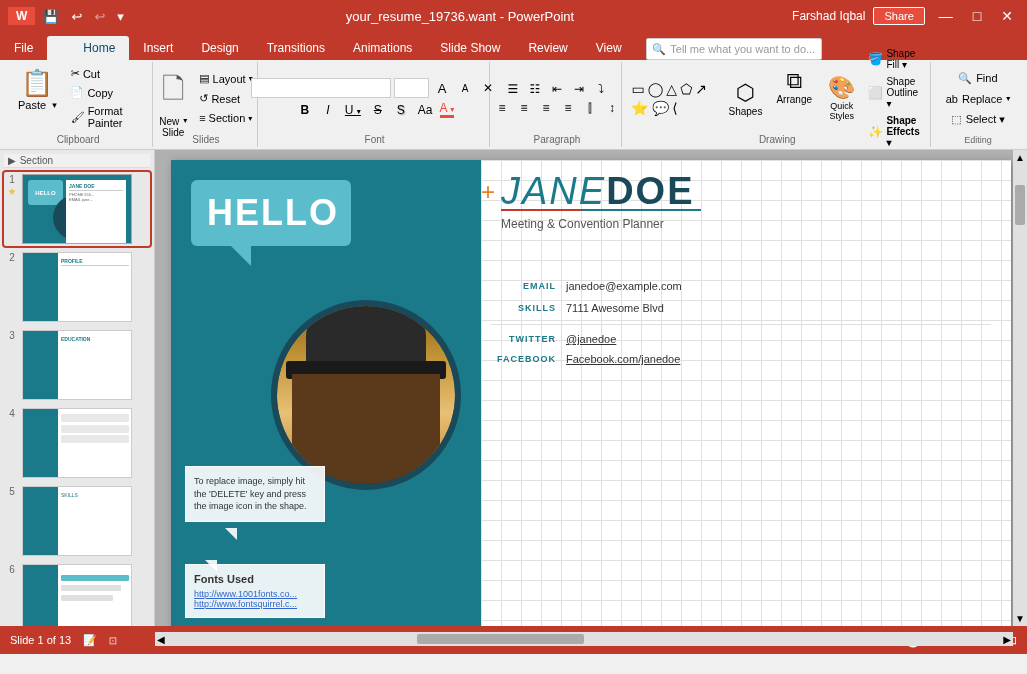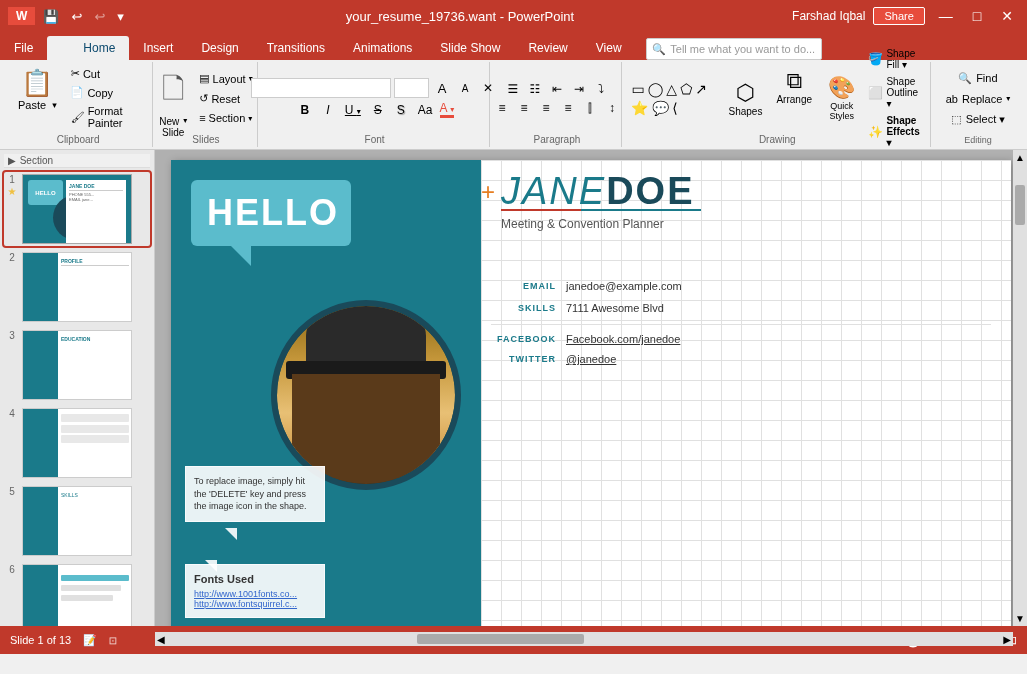--- a/index.html
+++ b/index.html
@@ -735,26 +735,26 @@
             <div class="contact-value">janedoe@example.com</div>
           </div>
           <div class="contact-row">
             <div class="contact-label">SKILLS</div>
             <div class="contact-value">7111 Awesome Blvd</div>
           </div>
 
           <div class="contact-divider"></div>
 
           <div class="social-row">
+            <div class="social-label">TWITTER</div>
+            <div class="social-link">@janedoe</div>
+          </div>
+          <div class="social-row">
             <div class="social-label">FACEBOOK</div>
             <div class="social-link">Facebook.com/janedoe</div>
-          </div>
-          <div class="social-row">
-            <div class="social-label">TWITTER</div>
-            <div class="social-link">@janedoe</div>
           </div>
         </div>
       </div>
     </div>
 
     <div style="position:absolute; right:0; top:0; width:14px; height:100%; background:#e0e0e0; display:flex; flex-direction:column; align-items:center;">
       <div style="font-size:10px; cursor:pointer; padding:2px;">▲</div>
       <div style="flex:1; width:12px; position:relative;">
         <div style="position:absolute; top:20px; left:1px; width:10px; height:40px; background:#aaa; border-radius:2px; cursor:pointer;"></div>
       </div>

